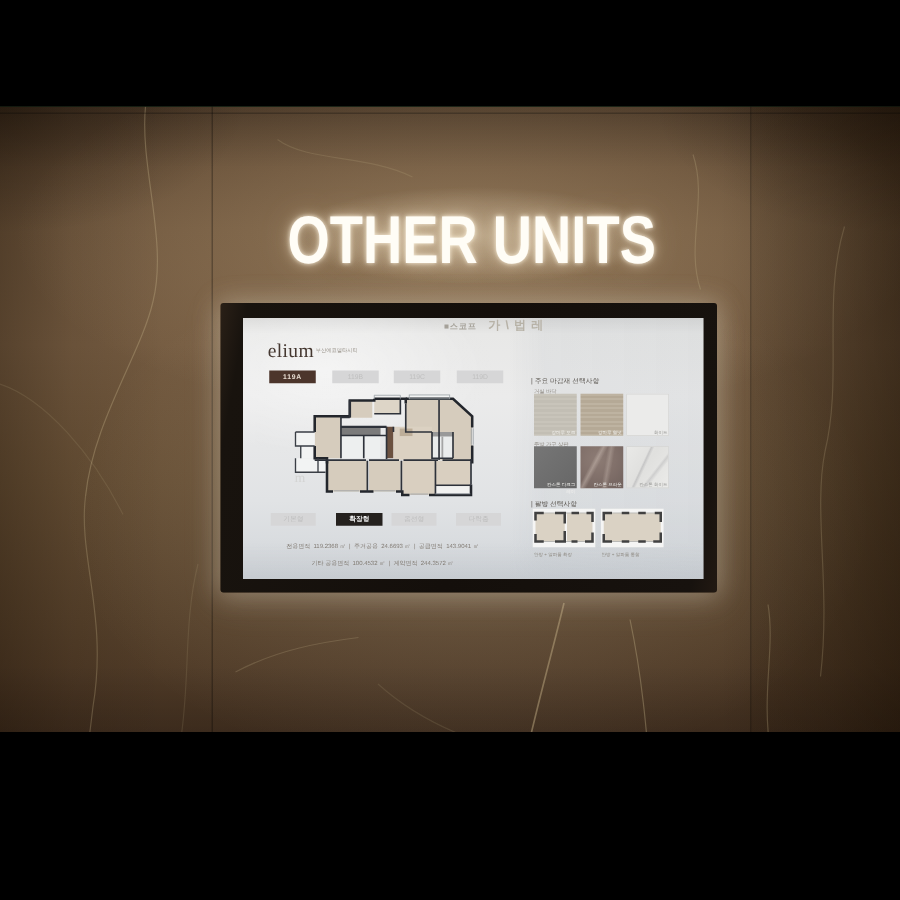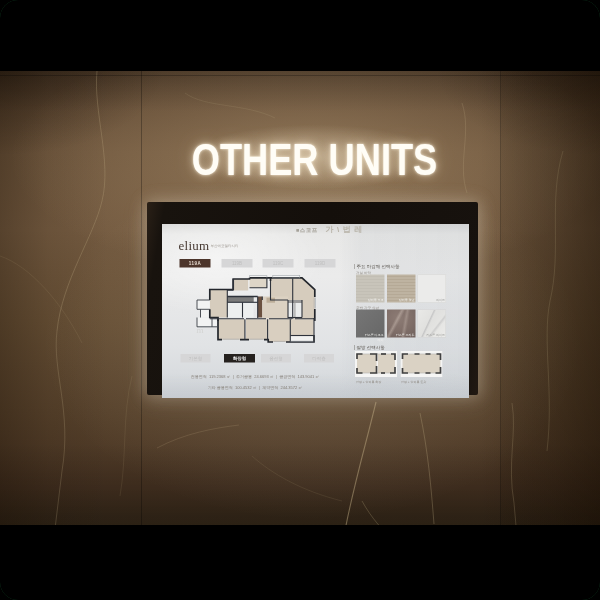--- a/index.html
+++ b/index.html
@@ -1,18 +1,18 @@
 <!DOCTYPE html>
 <html><head>
 <meta charset="utf-8">
 <style>
   html,body{margin:0;padding:0;background:#000;}
   *{box-sizing:border-box;}
-  #stage{position:relative;width:600px;height:600px;background:#14532d;overflow:hidden;
-         font-family:"Liberation Sans", sans-serif;border-radius:18px;}
+  #stage{position:relative;width:600px;height:488px;background:#14532d;overflow:hidden;
+         font-family:"Liberation Sans", sans-serif;}
   .abs{position:absolute;}
 </style>
 </head>
 <body>
 <div id="stage">
 
   <div class="abs" id="wall" style="left:0;top:71px;width:600px;height:454px;
      background:linear-gradient(180deg,#5a442f 0%,#6d553c 18%,#735a40 35%,#664f35 55%,#56412b 75%,#473322 92%,#3a2c1b 100%);"></div>
 
   <div class="abs" style="left:0;top:71px;width:600px;height:454px;
@@ -56,21 +56,21 @@
   <div class="abs" style="left:0px;top:134px;width:629px;text-align:center;
       font-weight:bold;font-size:45px;letter-spacing:0px;color:#fffdf6;transform:scaleX(0.805);transform-origin:314.5px 0;
       text-shadow:0 0 3px rgba(255,246,228,0.9), 0 0 9px rgba(255,240,212,0.55), 0 0 22px rgba(255,235,200,0.30);">OTHER UNITS</div>
 
   <div class="abs" style="left:128px;top:186px;width:374px;height:230px;
       background:radial-gradient(53% 52% at 50% 46%, rgba(242,235,218,0.11) 30%, rgba(242,235,218,0.04) 58%, rgba(0,0,0,0) 76%);"></div>
 
   <div class="abs" style="left:147px;top:202px;width:331px;height:193px;background:linear-gradient(100deg,#2a2017 0%,#18130e 5%,#140f0b 50%,#17120e 95%,#221912 100%);border-radius:2px;
       box-shadow:0 0 16px 2px rgba(245,238,218,0.25), 0 5px 24px 3px rgba(235,226,202,0.12);"></div>
 
-  <div class="abs" id="screen" style="left:162px;top:224px;width:307px;height:174px;overflow:hidden;
+  <div class="abs" id="screen" style="left:162px;top:212px;width:307px;height:174px;overflow:hidden;
       background:linear-gradient(180deg,#d8d8d7 0%,#e8e8e7 6%,#ebebeb 30%,#e1e3e5 70%,#d2d6da 100%);">
    <div class="abs" id="content" style="left:0;top:0;width:614px;height:348px;transform:scale(0.5);transform-origin:0 0;">
 
     <div class="abs" style="left:0;top:0;width:614px;height:348px;
         background:radial-gradient(60% 55% at 18% 20%, rgba(255,255,255,0.50) 0%, rgba(255,255,255,0) 60%);"></div>
 
     <div class="abs" style="left:0;top:300px;width:614px;height:48px;background:linear-gradient(180deg, rgba(148,155,165,0) 0%, rgba(148,155,165,0.18) 100%);"></div>
 
     <div class="abs" style="left:356px;top:0;width:258px;height:348px;background:linear-gradient(90deg, rgba(186,192,198,0) 0%, rgba(186,192,198,0.18) 18%, rgba(186,192,198,0.20) 100%);"></div>
 

